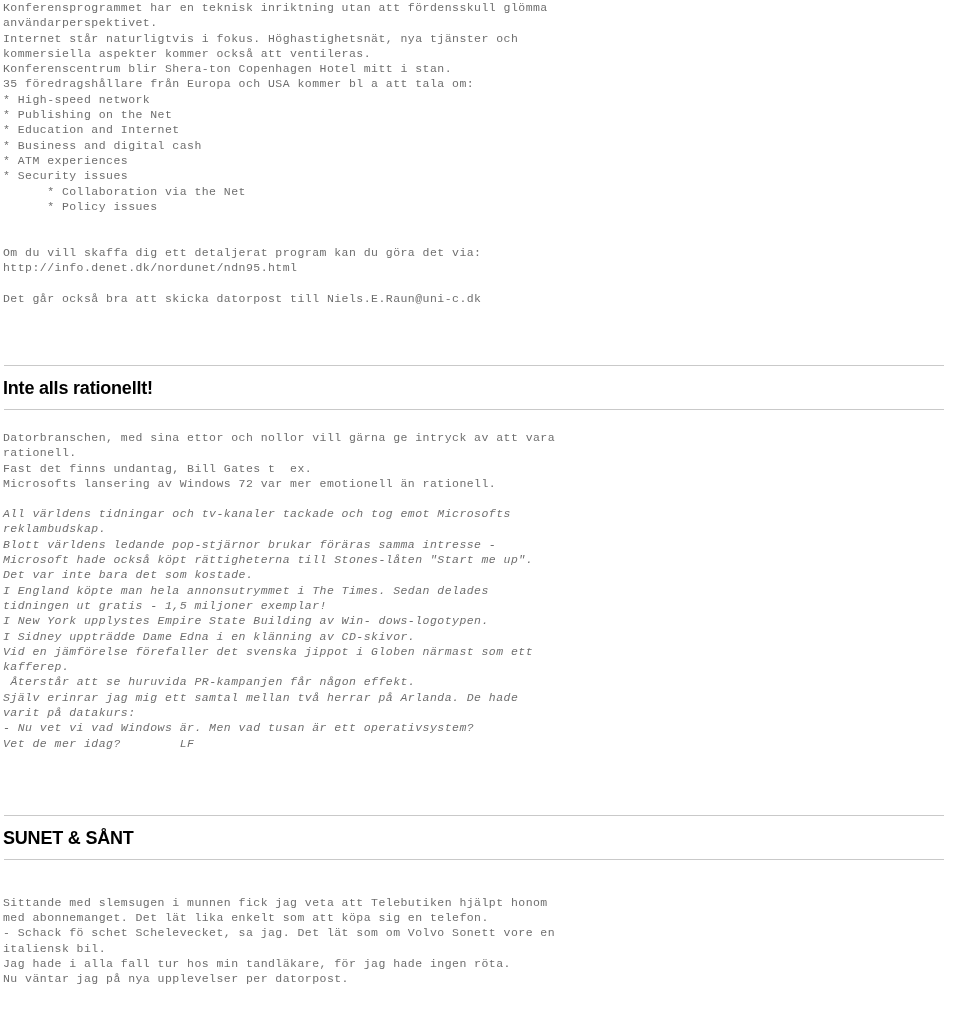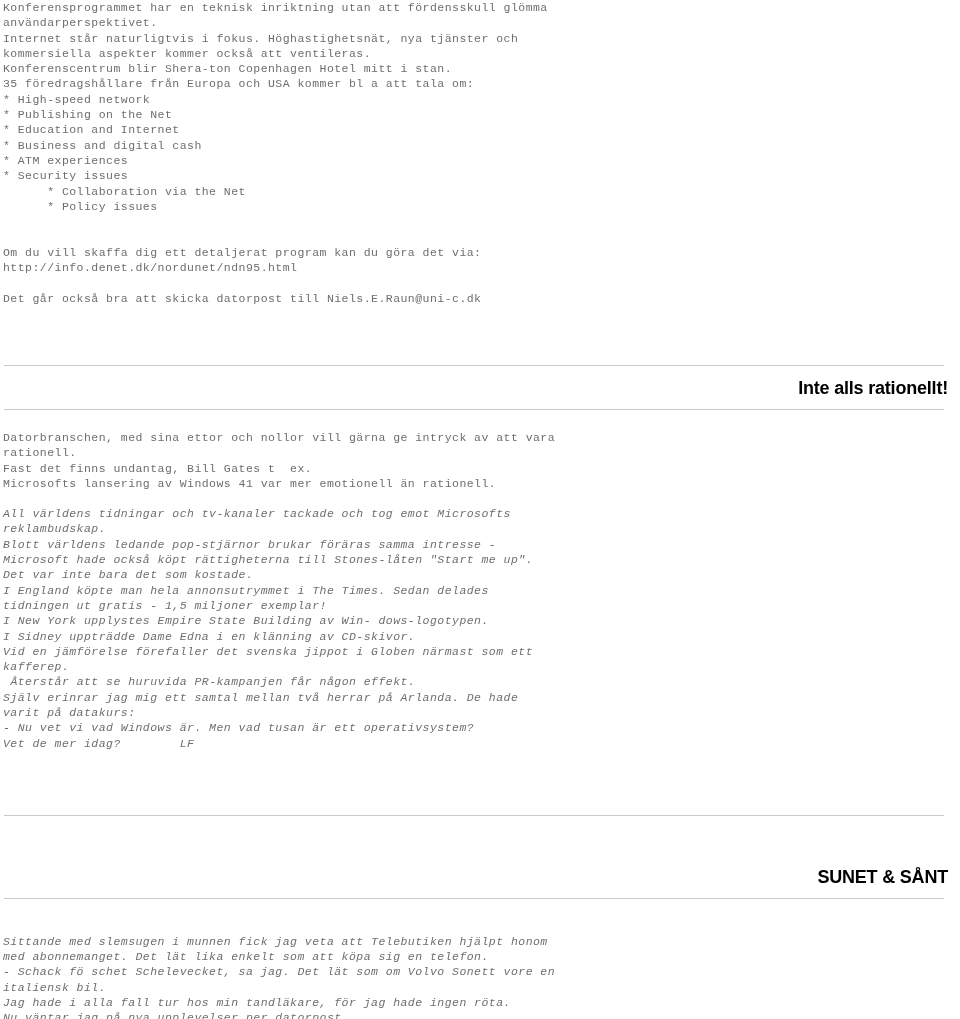--- a/index.html
+++ b/index.html
@@ -32,21 +32,20 @@
   }
   .section-head {
     font-family: "Liberation Sans", sans-serif;
     font-weight: bold;
     font-size: 18px;
     color: #000000;
     margin: 0;
     padding: 0 0 0 3px;
     letter-spacing: -0.2px;
     line-height: 1;
-    text-align: right;
   }
   .rule {
     border: 0;
     border-top: 1px solid #c9c9c9;
     margin: 0 4px 0 4px;
     height: 0;
     padding: 0;
   }
   .sp-head-gap-a { height: 13px; }
   .sp-head-gap-b { height: 12px; }
@@ -86,21 +85,21 @@
   <div class="sp-head-gap-a"></div>
   <h2 class="section-head" style="color: rgb(0, 0, 0);">Inte alls rationellt!</h2>
   <div class="sp-head-gap-b"></div>
   <hr class="rule" style="border-top-color: rgb(201, 201, 201);">
 
   <div class="sp-after-rule"></div>
 
   <pre class="mono-block" style="color: rgb(110, 110, 110);">Datorbranschen, med sina ettor och nollor vill gärna ge intryck av att vara
 rationell.
 Fast det finns undantag, Bill Gates t  ex.
-Microsofts lansering av Windows 41 var mer emotionell än rationell.</pre>
+Microsofts lansering av Windows 72 var mer emotionell än rationell.</pre>
   <div class="sp-block-gap"></div>
   <pre class="mono-block" style="color: rgb(110, 110, 110); font-style: italic;">All världens tidningar och tv-kanaler tackade och tog emot Microsofts
 reklambudskap.
 Blott världens ledande pop-stjärnor brukar föräras samma intresse -
 Microsoft hade också köpt rättigheterna till Stones-låten "Start me up".
 Det var inte bara det som kostade.
 I England köpte man hela annonsutrymmet i The Times. Sedan delades
 tidningen ut gratis - 1,5 miljoner exemplar!
 I New York upplystes Empire State Building av Win- dows-logotypen.
 I Sidney uppträdde Dame Edna i en klänning av CD-skivor.
@@ -109,27 +108,27 @@
  Återstår att se huruvida PR-kampanjen får någon effekt.
 Själv erinrar jag mig ett samtal mellan två herrar på Arlanda. De hade
 varit på datakurs:
 - Nu vet vi vad Windows är. Men vad tusan är ett operativsystem?
 Vet de mer idag?        LF</pre>
 
   <div class="sp-to-sunet" style="height:64px"></div>
 
   <hr class="rule" style="border-top-color: rgb(201, 201, 201);">
   <div class="sp-head-gap-a"></div>
-  <h2 class="section-head" style="color: rgb(0, 0, 0); margin-top: 39px;">SUNET &amp; SÅNT</h2>
+  <h2 class="section-head" style="color: rgb(0, 0, 0);">SUNET &amp; SÅNT</h2>
   <div class="sp-head-gap-b"></div>
   <hr class="rule" style="border-top-color: rgb(201, 201, 201);">
 
   <div class="sp-after-rule"></div>
 
   <div class="sp-block-gap"></div>
-  <pre class="mono-block" style="color: rgb(110, 110, 110); font-style: italic;">Sittande med slemsugen i munnen fick jag veta att Telebutiken hjälpt honom
+  <pre class="mono-block" style="color: rgb(110, 110, 110);">Sittande med slemsugen i munnen fick jag veta att Telebutiken hjälpt honom
 med abonnemanget. Det lät lika enkelt som att köpa sig en telefon.
 - Schack fö schet Schelevecket, sa jag. Det lät som om Volvo Sonett vore en
 italiensk bil.
 Jag hade i alla fall tur hos min tandläkare, för jag hade ingen röta.
 Nu väntar jag på nya upplevelser per datorpost.</pre>
 
 </div>
 
 </body></html>

